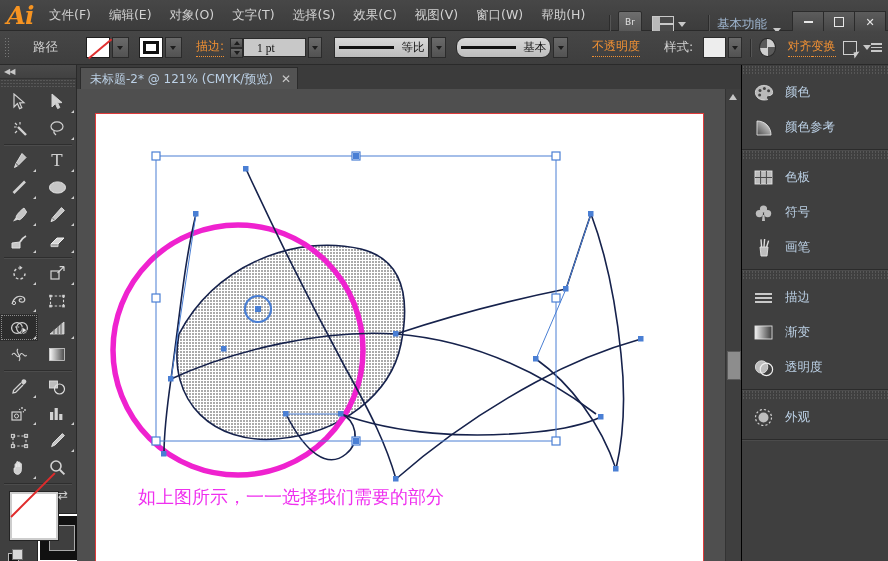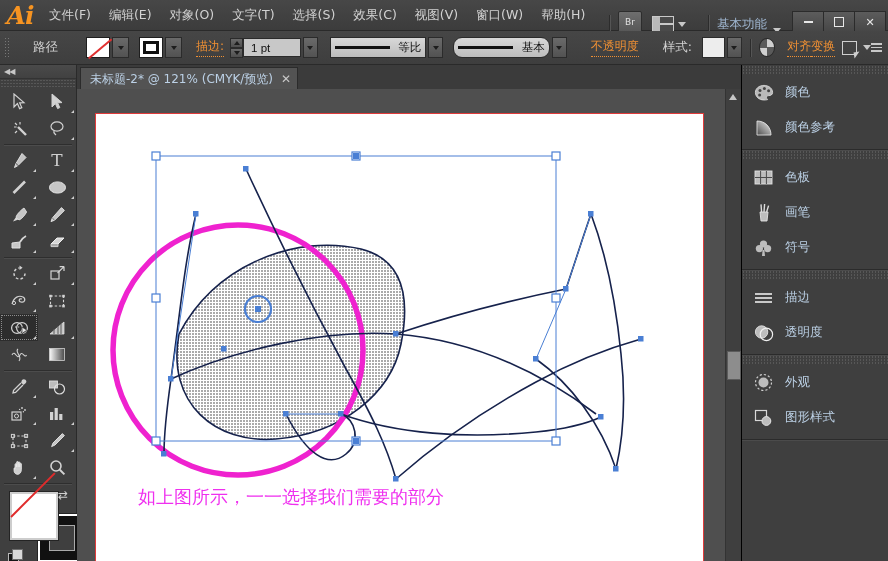--- a/index.html
+++ b/index.html
@@ -55,22 +55,22 @@
   .dd .caret{border-top-color:#1d1d1d;border-left-width:3.5px;border-right-width:3.5px;
              border-top-width:4.5px;margin:0;}
   .stepper{display:flex;flex-direction:column;margin-left:6px;}
   .stepper div{width:11px;height:8px;background:linear-gradient(#6a6a6a,#4f4f4f);
                border:1px solid #2b2b2b;display:flex;align-items:center;justify-content:center;}
   .tri-u{width:0;height:0;border-left:3px solid transparent;border-right:3px solid transparent;
          border-bottom:4px solid #1d1d1d;}
   .tri-d{width:0;height:0;border-left:3px solid transparent;border-right:3px solid transparent;
          border-top:4px solid #1d1d1d;}
   .num{width:56px;height:17px;background:#c8c8c8;border:1px solid #2b2b2b;color:#111;
-       font-size:11.5px;font-family:Liberation Sans, sans-serif;
-       display:flex;align-items:center;padding-left:7px;}
+       font-size:11.5px;font-family:Liberation Serif, serif;
+       display:flex;align-items:center;padding-left:13px;}
   .profile{width:100px;height:19px;background:linear-gradient(#d8d8d8,#bdbdbd);
            border:1px solid #2b2b2b;display:flex;align-items:center;
            justify-content:space-between;padding:0 4px;color:#111;font-size:11.5px;}
   .profline{width:55px;height:2.5px;background:#111;}
   .style-sw{width:24px;height:19px;background:#ededed;border:1px solid #2b2b2b;}
   .iso-ico{width:17px;height:14px;position:relative;margin-left:7px;}
   .iso-ico .bx{position:absolute;inset:0;border:1.4px solid #cfcfcf;}
   .iso-ico .ar{position:absolute;right:-3px;bottom:-3px;width:0;height:0;
                border-left:6px solid #cfcfcf;border-bottom:6px solid transparent;
                transform:rotate(-10deg);}
@@ -616,49 +616,63 @@
         <span class="rico">
           <svg width="19" height="15" viewBox="0 0 19 15">
               <rect x="1" y="1" width="17" height="13" fill="#bdbdbd" stroke="#e3e3e3" stroke-width="0.9"></rect>
               <path d="M1 7.5 H18 M6.6 1 V14 M12.4 1 V14" stroke="#4a4a4a" stroke-width="1"></path>
             </svg>
         </span>
         <span class="rlabel">色板</span>
       </div>
       <div class="ritem">
         <span class="rico">
-          <svg width="18" height="19" viewBox="0 0 18 19">
-              <path d="M5 9 L13 9 L12 18 L6 18 Z" fill="#bdbdbd" stroke="#e3e3e3" stroke-width="0.9"></path>
-              <path d="M6.6 9 L6 1.4 M9 9 L9.6 1 M11.6 9 L13.6 2.6" stroke="#dcdcdc" stroke-width="1.4"></path>
-            </svg>
-        </span>
-        <span class="rlabel">画笔</span>
-      </div>
-      <div class="ritem">
-        <span class="rico">
           <svg width="19" height="18" viewBox="0 0 19 18">
               <circle cx="9.5" cy="5" r="3.6" fill="#bdbdbd"></circle>
               <circle cx="5.4" cy="9.6" r="3.6" fill="#bdbdbd"></circle>
               <circle cx="13.6" cy="9.6" r="3.6" fill="#bdbdbd"></circle>
               <path d="M8.6 11 L8 17 L11 17 L10.4 11 Z" fill="#bdbdbd"></path>
             </svg>
         </span>
         <span class="rlabel">符号</span>
       </div>
+      <div class="ritem">
+        <span class="rico">
+          <svg width="18" height="19" viewBox="0 0 18 19">
+              <path d="M5 9 L13 9 L12 18 L6 18 Z" fill="#bdbdbd" stroke="#e3e3e3" stroke-width="0.9"></path>
+              <path d="M6.6 9 L6 1.4 M9 9 L9.6 1 M11.6 9 L13.6 2.6" stroke="#dcdcdc" stroke-width="1.4"></path>
+            </svg>
+        </span>
+        <span class="rlabel">画笔</span>
+      </div>
     </div>
 
     <div class="rgroup">
       <div class="rdots"></div>
       <div class="ritem">
         <span class="rico">
           <svg width="19" height="14" viewBox="0 0 19 14">
               <path d="M1 3 H18 M1 7 H18 M1 11 H18" stroke="#c9c9c9" stroke-width="2"></path>
             </svg>
         </span>
         <span class="rlabel">描边</span>
+      </div>
+      <div class="ritem">
+        <span class="rico">
+          <svg width="19" height="15" viewBox="0 0 19 15">
+              <defs>
+                <linearGradient id="gg" x1="0" y1="0" x2="1" y2="0">
+                  <stop offset="0" stop-color="#f2f2f2"></stop>
+                  <stop offset="1" stop-color="#3a3a3a"></stop>
+                </linearGradient>
+              </defs>
+              <rect x="1" y="1" width="17" height="13" fill="url(#gg)" stroke="#e0e0e0" stroke-width="0.9"></rect>
+            </svg>
+        </span>
+        <span class="rlabel">渐变</span>
       </div>
       <div class="ritem">
         <span class="rico">
           <svg width="20" height="18" viewBox="0 0 20 18">
               <circle cx="7.6" cy="8" r="6.2" fill="#bdbdbd" stroke="#e0e0e0" stroke-width="0.9"></circle>
               <circle cx="12.4" cy="10.4" r="6.2" fill="none" stroke="#efefef" stroke-width="1.2"></circle>
             </svg>
         </span>
         <span class="rlabel">透明度</span>
       </div>
@@ -668,27 +682,18 @@
       <div class="rdots"></div>
       <div class="ritem">
         <span class="rico">
           <svg width="19" height="19" viewBox="0 0 19 19">
               <circle cx="9.5" cy="9.5" r="8" fill="none" stroke="#d0d0d0" stroke-width="1.2" stroke-dasharray="2.2 2"></circle>
               <circle cx="9.5" cy="9.5" r="5" fill="#bdbdbd"></circle>
             </svg>
         </span>
         <span class="rlabel">外观</span>
       </div>
-      <div class="ritem">
-        <span class="rico">
-          <svg width="19" height="18" viewBox="0 0 19 18">
-              <rect x="1.5" y="1.5" width="11" height="10" fill="none" stroke="#d8d8d8" stroke-width="1.2"></rect>
-              <circle cx="12.4" cy="12" r="4.4" fill="#bdbdbd" stroke="#e6e6e6" stroke-width="1"></circle>
-            </svg>
-        </span>
-        <span class="rlabel">图形样式</span>
-      </div>
     </div>
 
     <div class="rtail"></div>
   </div>
 
 </div>
 
 </body></html>

